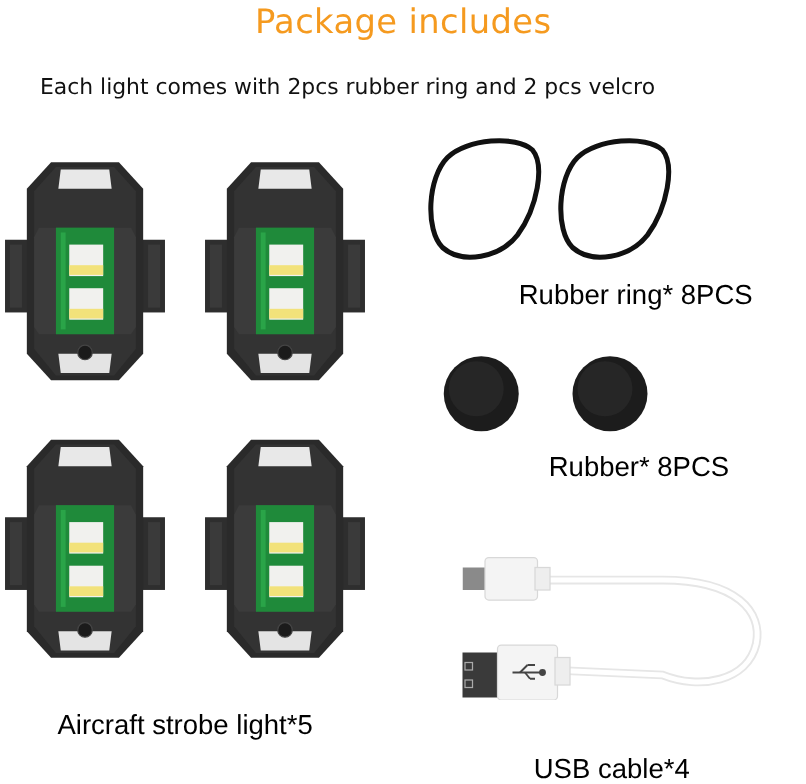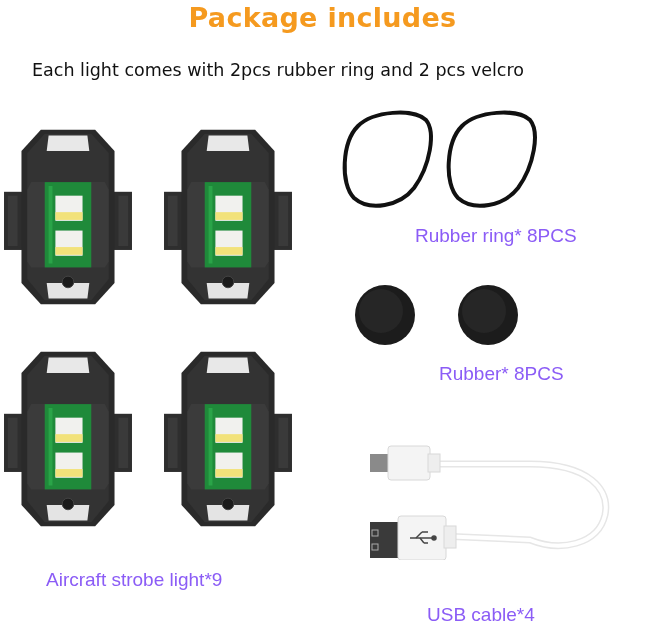--- a/index.html
+++ b/index.html
@@ -1,20 +1,20 @@
 <!DOCTYPE html>
 <html><head>
 <meta charset="utf-8">
 <style>
   html, body { margin: 0; padding: 0; background: #ffffff; }
   body { width: 645px; height: 627px; position: relative; overflow: hidden; font-family: "Liberation Sans", sans-serif; }
   .abs { position: absolute; }
-  .title { left: 0; width: 645px; top: 0; text-align: center; font-family: "DejaVu Sans", sans-serif; font-weight: bold; font-size: 27px; color: #f59a1f; letter-spacing: 0.3px; line-height: 36px; }
+  .title { left: 0; width: 645px; top: 0; text-align: center; font-family: "DejaVu Sans", sans-serif; font-weight: normal; font-size: 27px; color: #f59a1f; letter-spacing: 0.3px; line-height: 36px; }
   .subtitle { left: 0; width: 556px; top: 58px; text-align: center; font-family: "DejaVu Sans", sans-serif; font-size: 17.5px; color: #111; line-height: 24px; }
-  .label { font-size: 19px; color: #8b5cf6; white-space: nowrap; line-height: 22px; }
+  .label { font-size: 22px; color: #000000; white-space: nowrap; line-height: 22px; }
 
   
   .light { width: 136px; height: 190px; }
   .light svg { width: 100%; height: 100%; display: block; }
 
   
   .ring svg, .velcro svg, .cable svg { display:block; }
 </style>
 </head>
 <body>
@@ -66,21 +66,21 @@
   <svg viewBox="0 0 136 196">
       <use href="#strobe"></use>
     </svg>
 </div>
 <div class="abs light" style="left:160px;top:344px;">
   <svg viewBox="0 0 136 196">
       <use href="#strobe"></use>
     </svg>
 </div>
 
-<div class="abs label" style="left:46px;top:569px;">Aircraft strobe light*9</div>
+<div class="abs label" style="left:46px;top:569px;">Aircraft strobe light*5</div>
 
 <div class="abs ring" style="left:338px;top:106px;">
   <svg width="100" height="110" viewBox="0 0 100 110">
     <path d="M20,20 C35,5 75,2 88,14 C98,26 92,60 76,82 C62,100 32,106 16,92 C2,78 4,36 20,20 Z" fill="none" stroke="#111" stroke-width="4"></path>
   </svg>
 </div>
 <div class="abs ring" style="left:442px;top:106px;">
   <svg width="100" height="110" viewBox="0 0 100 110">
     <path d="M20,20 C35,5 75,2 88,14 C98,26 92,60 76,82 C62,100 32,106 16,92 C2,78 4,36 20,20 Z" fill="none" stroke="#111" stroke-width="4"></path>
   </svg>

